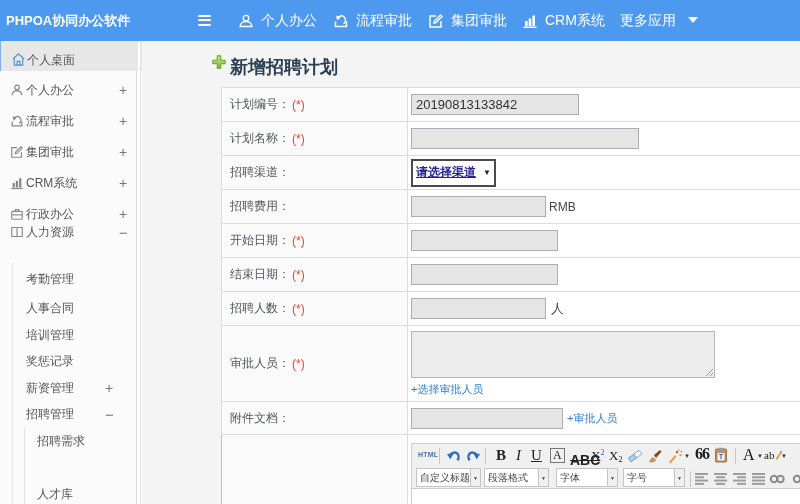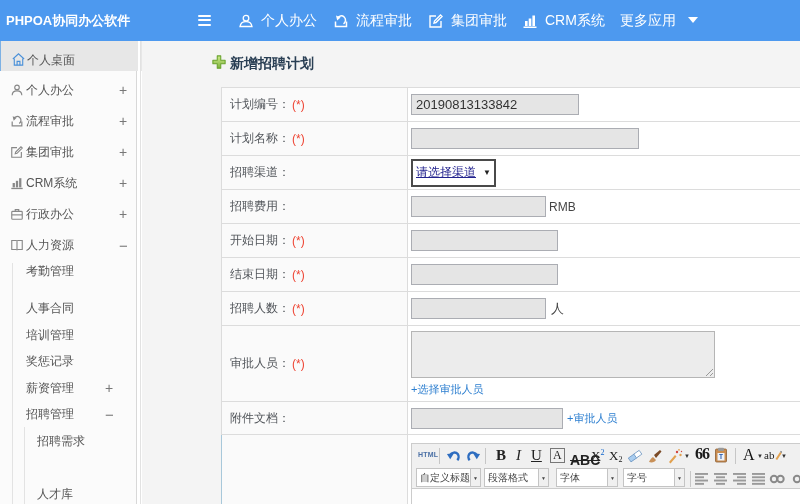--- a/index.html
+++ b/index.html
@@ -23,21 +23,21 @@
 .sel .txt { top:4px; }
 .ssub { position:absolute; left:0; width:137px; height:27px; line-height:27px; color:#555; font-size:12px; }
 .ssub .txt { position:absolute; left:26px; }
 .ssub .pm { position:absolute; left:105px; font-size:14px; color:#777; }
 .ssub2 .txt { left:37px; }
 .guide1 { position:absolute; left:12px; top:222px; width:1px; height:241px; background:#e3e3e3; }
 .guide2 { position:absolute; left:24px; top:386px; width:1px; height:77px; background:#e3e3e3; }
 
 
 #content { position:absolute; left:142px; top:41px; width:658px; height:463px; background:#f4f4f4; }
-#title { position:absolute; left:230px; top:55px; font-size:14px; font-weight:bold; color:#2a3f54; }
+#title { position:absolute; left:230px; top:55px; font-size:18px; font-weight:bold; color:#2a3f54; }
 #plus { position:absolute; left:212px; top:55px; }
 
 
 #ftable { position:absolute; left:221px; top:87px; width:600px; border-top:1px solid #dcdcdc; border-left:1px solid #dcdcdc; background:#fff; }
 .frow { position:relative; display:flex; border-bottom:1px solid #dcdcdc; }
 .fl { width:186px; background:#fafafa; border-right:1px solid #dcdcdc; font-size:12px; color:#51555a; padding-left:8px; display:flex; align-items:center; flex:none; }
 .fl .req { color:#e43; margin-left:2px; }
 .fr { flex:1; display:flex; align-items:center; font-size:12px; color:#333; padding-left:3px; position:relative; }
 .inp { height:21px; border:1px solid #abadb3; background:#e5e5e5; font-size:13px; color:#333; padding:0 4px; font-family:"Liberation Sans",sans-serif; }
 a.blue { color:#2d7fd0; text-decoration:none; font-size:11px; }
@@ -147,31 +147,31 @@
   </div>
   <div class="snav" style="top:158px;">
     <svg width="14" height="14" viewBox="0 0 16 16" fill="none" stroke="#888" stroke-width="1.3">
         <rect x="2" y="5" width="12" height="9" rx="1"></rect>
         <path d="M6 5V3h4v2"></path>
         <path d="M2 9h12"></path>
       </svg>
     <span class="txt">行政办公</span>
       <span class="pm">+</span>
   </div>
-  <div class="snav" style="top:189px;">
+  <div class="snav" style="top:176px;">
     <svg width="14" height="14" viewBox="0 0 16 16" fill="none" stroke="#888" stroke-width="1.3">
         <path d="M2 2.8h4.8c.7 0 1.2.4 1.2.9 0-.5.5-.9 1.2-.9H14v10.4H9.2c-.7 0-1.2.4-1.2.8 0-.4-.5-.8-1.2-.8H2z"></path>
         <path d="M8 3.7v9.5"></path>
       </svg>
     <span class="txt">人力资源</span>
       <span class="pm" style="font-size:15px;">−</span>
   </div>
   <div class="guide1"></div>
   <div class="guide2"></div>
-  <div class="ssub" style="top:217px;padding-left:21px;">
+  <div class="ssub" style="top:225px;padding-left:21px;">
       <span class="txt">考勤管理</span>
     </div>
   <div class="ssub" style="top:254px;">
       <span class="txt">人事合同</span>
     </div>
   <div class="ssub" style="top:280.5px;">
       <span class="txt">培训管理</span>
     </div>
   <div class="ssub" style="top:307px;">
       <span class="txt">奖惩记录</span>
@@ -214,21 +214,21 @@
   </div>
   <div class="frow" style="height:34px;">
     <div class="fl">计划名称：<span class="req">(*)</span></div>
     <div class="fr">
         <input class="inp" style="width: 228px;">
       </div>
   </div>
   <div class="frow" style="height:34px;">
     <div class="fl">招聘渠道：</div>
     <div class="fr">
-      <div style="width:85px;height:19px;border:2px solid #4a4a4a;background:#fff;display:flex;align-items:center;padding:12px 3px;">
+      <div style="width:85px;height:19px;border:2px solid #4a4a4a;background:#fff;display:flex;align-items:center;padding:12px 3px;font-weight:bold;">
         <span style="color:#23238e;text-decoration:underline;font-size:12px;flex:1;">请选择渠道</span>
         <span style="color:#222;font-size:8px;">▼</span>
       </div>
     </div>
   </div>
   <div class="frow" style="height:34px;">
     <div class="fl">招聘费用：</div>
     <div class="fr">
         <input class="inp" style="width: 135px;">
         <span style="margin-left:3px;font-size:12px;color:#444;">RMB</span>

